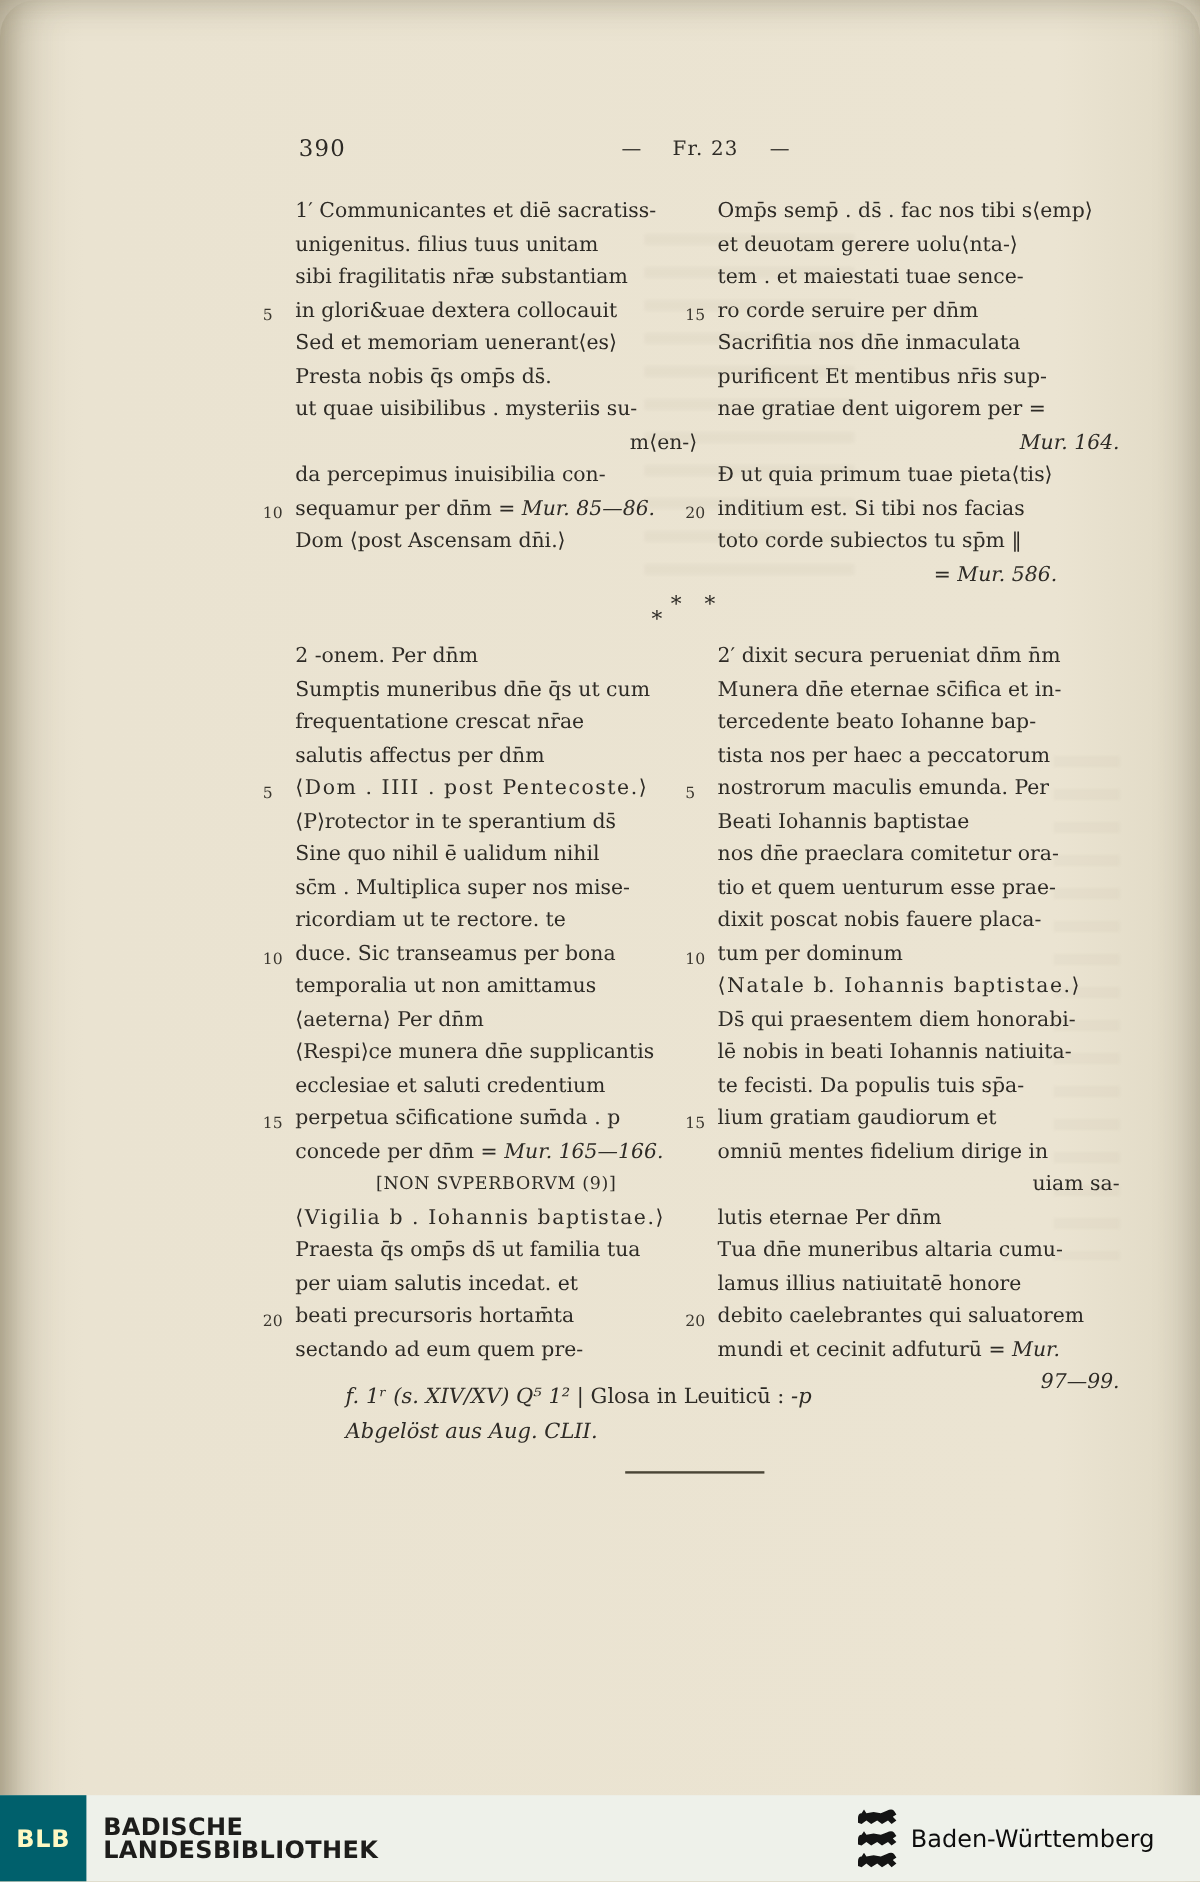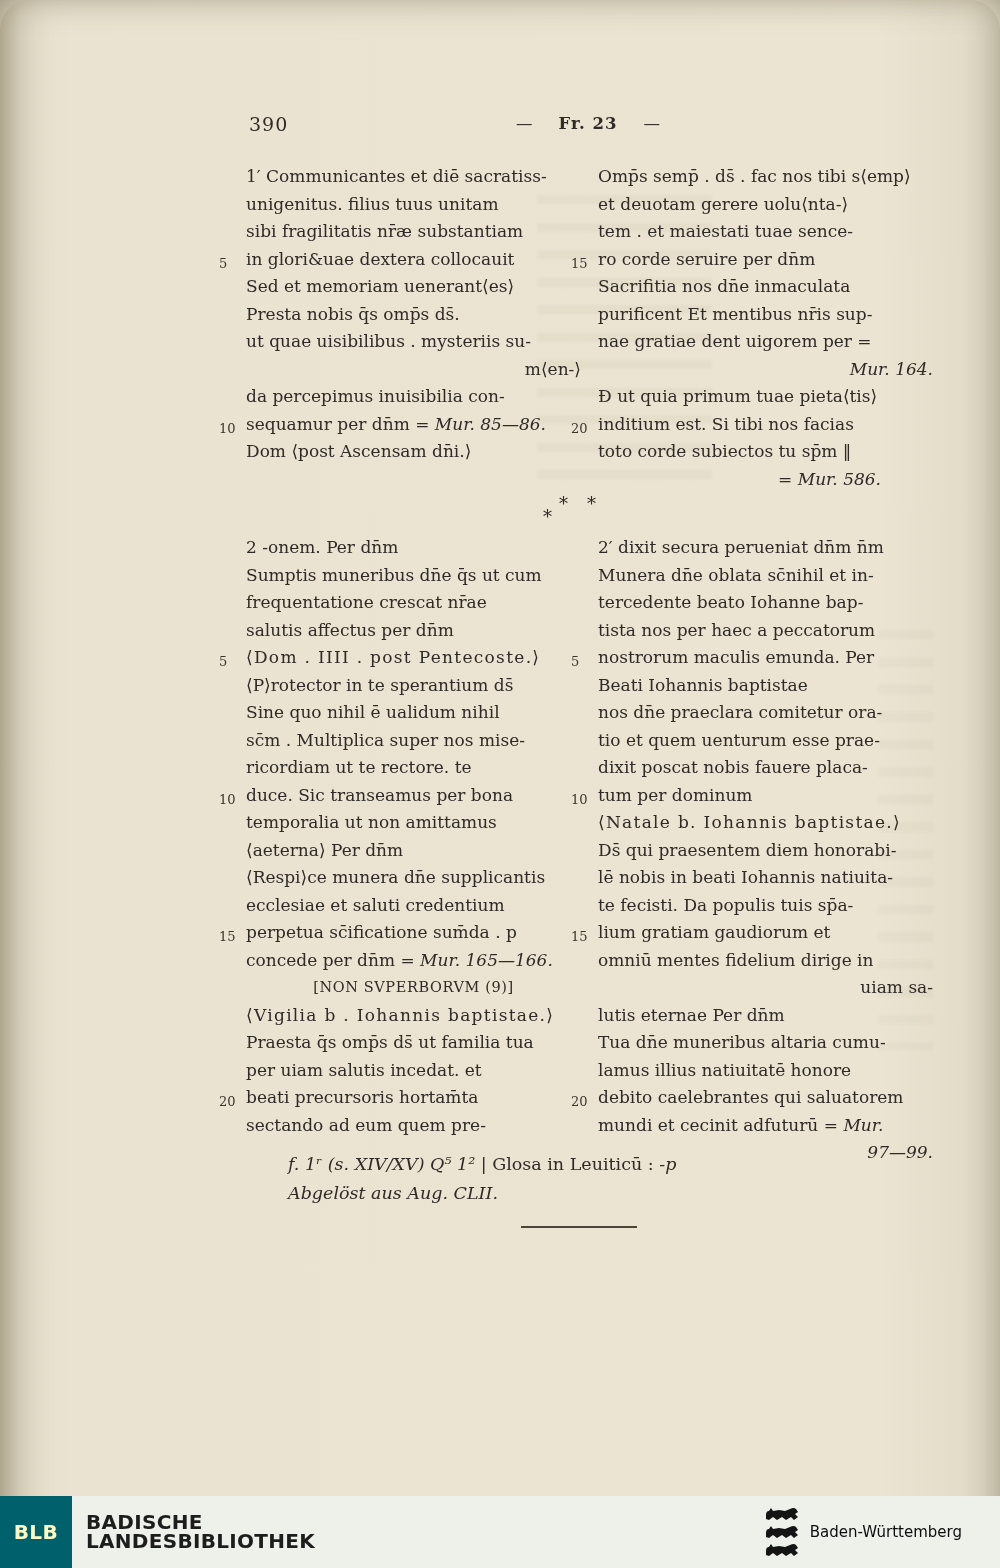--- a/index.html
+++ b/index.html
@@ -18,21 +18,21 @@
                 inset 0 20px 32px -18px rgba(95,85,58,.22),
                 inset 0 -12px 22px -14px rgba(95,85,58,.18); }
   .bleed { position:absolute; pointer-events:none; opacity:.5; filter:blur(1.3px); }
   .bleed1 { left:537px; top:195px; width:175px; height:300px;
     background:repeating-linear-gradient(180deg, rgba(128,116,90,.10) 0 9px, transparent 9px 27.5px); }
   .bleed2 { left:878px; top:630px; width:55px; height:420px;
     background:repeating-linear-gradient(180deg, rgba(128,116,90,.09) 0 9px, transparent 9px 27.5px); }
 
   .pagenum { position:absolute; left:249px; top:113px; font-size:19px; letter-spacing:1px; }
   .running { position:absolute; left:176px; top:114px; width:824px; text-align:center; font-size:16.5px; }
-  .running .rt { font-weight:bold; margin:0 26px; letter-spacing:1px; }
+  .running .rt { font-weight:normal; margin:0 26px; letter-spacing:1px; }
 
   .col { position:absolute; width:335px; font-size:17px; line-height:27.5px; }
   .col .line { position:relative; white-space:nowrap; height:27.5px; }
   .lnum { position:absolute; left:-27px; top:4px; font-size:13px; color:#3a362e; }
   .s1 { top:163px; }
   .s2 { top:534px; }
   .left  { left:246px; }
   .right { left:598px; }
   .a-r  { text-align:right; }
   .a-rr { text-align:right; padding-right:52px; }
@@ -57,21 +57,21 @@
   .footer-bar { position:absolute; left:0; bottom:0; width:100%; height:72px;
     background:#eef1ea; display:flex; align-items:center;
     font-family:"DejaVu Sans","Liberation Sans",sans-serif; }
   .blb-box { width:72px; height:72px; background:#00606c; color:#fef9c3;
     display:flex; align-items:center; justify-content:center;
     font-weight:bold; font-size:20px; letter-spacing:.5px; flex:0 0 72px; }
   .lib-name { margin-left:14px; font-weight:bold; font-size:20px; line-height:19px;
     color:#1d1d1b; letter-spacing:.3px; }
   .spacer { flex:1; }
   .arms { margin-right:10px; display:flex; align-items:center; }
-  .state-name { margin-right:38px; font-size:15px; color:#0d0d0d; }
+  .state-name { margin-right:38px; font-size:20px; color:#0d0d0d; }
 </style>
 </head>
 <body>
 
 <div class="page">
   <div class="bleed bleed1"></div>
   <div class="bleed bleed2"></div>
 
   <span class="pagenum">390</span>
   <div class="running">
@@ -131,21 +131,21 @@
       <div class="line"><span>concede per dn̄m = </span><span class="it">Mur. 165—166.</span></div>
       <div class="line a-c caps"><span>[NON SVPERBORVM (9)]</span></div>
       <div class="line sp"><span>⟨Vigilia b . Iohannis baptistae.⟩</span></div>
       <div class="line"><span>Praesta q̄s omp̄s ds̄ ut familia tua</span></div>
       <div class="line"><span>per uiam salutis incedat. et</span></div>
       <div class="line"><span class="lnum">20</span><span>beati precursoris hortam̄ta</span></div>
       <div class="line"><span>sectando ad eum quem pre-</span></div>
     </div>
   <div class="col s2 right">
       <div class="line"><span>2′ dixit secura perueniat dn̄m n̄m</span></div>
-      <div class="line"><span>Munera dn̄e oblata sc̄nihil et in-</span></div>
+      <div class="line"><span>Munera dn̄e eternae sc̄ifica et in-</span></div>
       <div class="line"><span>tercedente beato Iohanne bap-</span></div>
       <div class="line"><span>tista nos per haec a peccatorum</span></div>
       <div class="line"><span class="lnum">5</span><span>nostrorum maculis emunda. Per</span></div>
       <div class="line"><span>Beati Iohannis baptistae</span></div>
       <div class="line"><span>nos dn̄e praeclara comitetur ora-</span></div>
       <div class="line"><span>tio et quem uenturum esse prae-</span></div>
       <div class="line"><span>dixit poscat nobis fauere placa-</span></div>
       <div class="line"><span class="lnum">10</span><span>tum per dominum</span></div>
       <div class="line sp"><span>⟨Natale b. Iohannis baptistae.⟩</span></div>
       <div class="line"><span>Ds̄ qui praesentem diem honorabi-</span></div>

